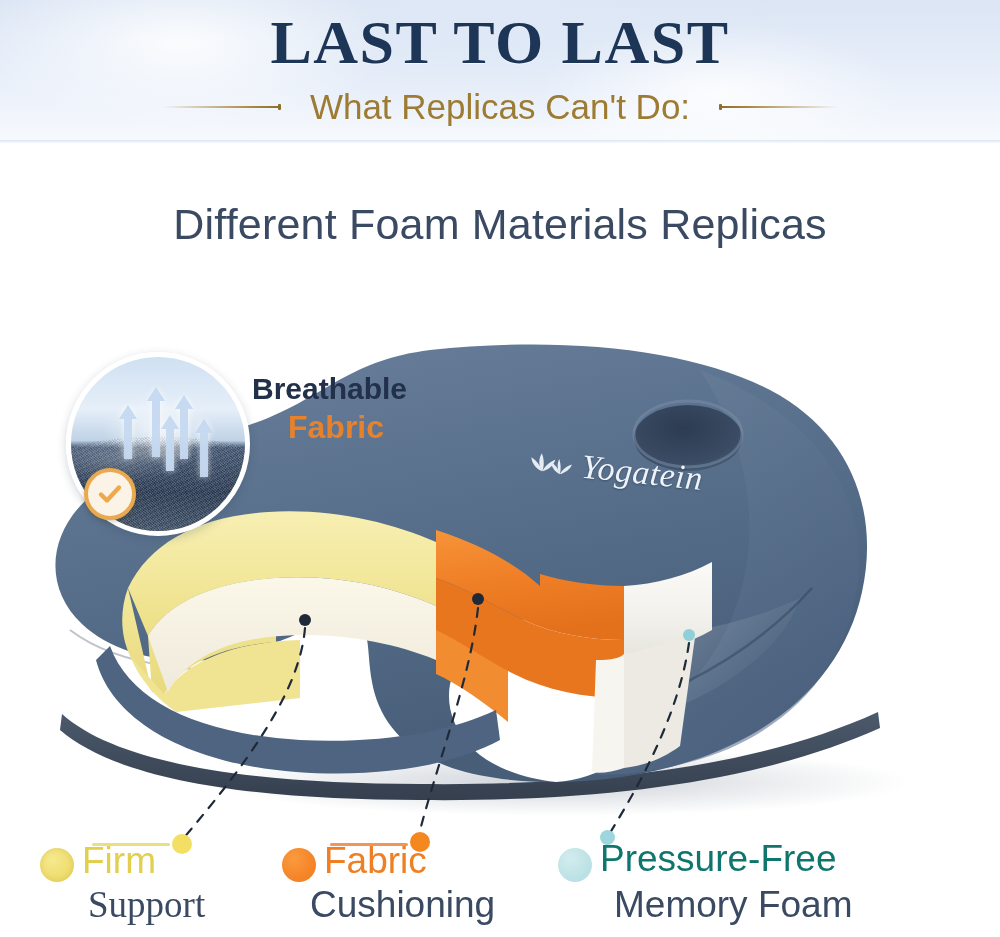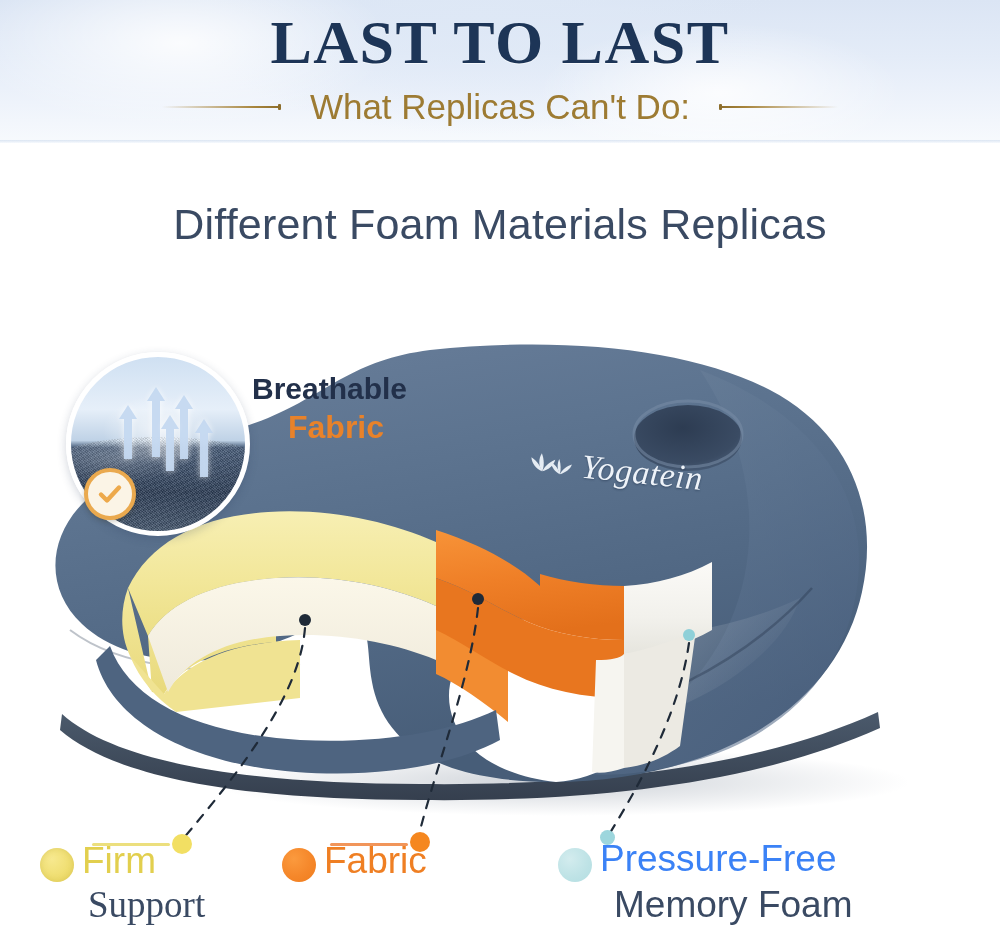--- a/index.html
+++ b/index.html
@@ -270,21 +270,21 @@
     font-size: 37px;
     line-height: 46px;
     color: #3a4a63;
     white-space: nowrap;
   }
   .legend-pf {
     font-family: "Liberation Sans", sans-serif;
     font-weight: 400;
     font-size: 37px;
     line-height: 46px;
-    color: #3b82f6;
+    color: #0f766e;
     white-space: nowrap;
   }
 
   
   .pin {
     position: absolute;
     width: 20px; height: 20px;
     border-radius: 50%;
   }
   .pin.firm { background: #f2df63; }
@@ -583,20 +583,21 @@
         <div class="kw firm">Firm</div>
       </div>
       <div class="legend-row2" style="margin-left:48px;font-family:Liberation Serif, serif;">Support</div>
     </div>
 
     <div class="legend-item" style="left:282px; width:290px;">
       <div class="legend-row1">
         <div class="swatch softer"></div>
         <div class="kw softer">Fabric</div>
       </div>
+      <div class="legend-row2" style="margin-left:28px;">Cushioning</div>
     </div>
 
     <div class="legend-item" style="left:558px; width:420px;">
       <div class="legend-row1">
         <div class="swatch memory"></div>
         <div class="legend-pf">Pressure-Free</div>
       </div>
       <div class="legend-row2" style="margin-left:56px;">Memory Foam</div>
     </div>
   </div>

